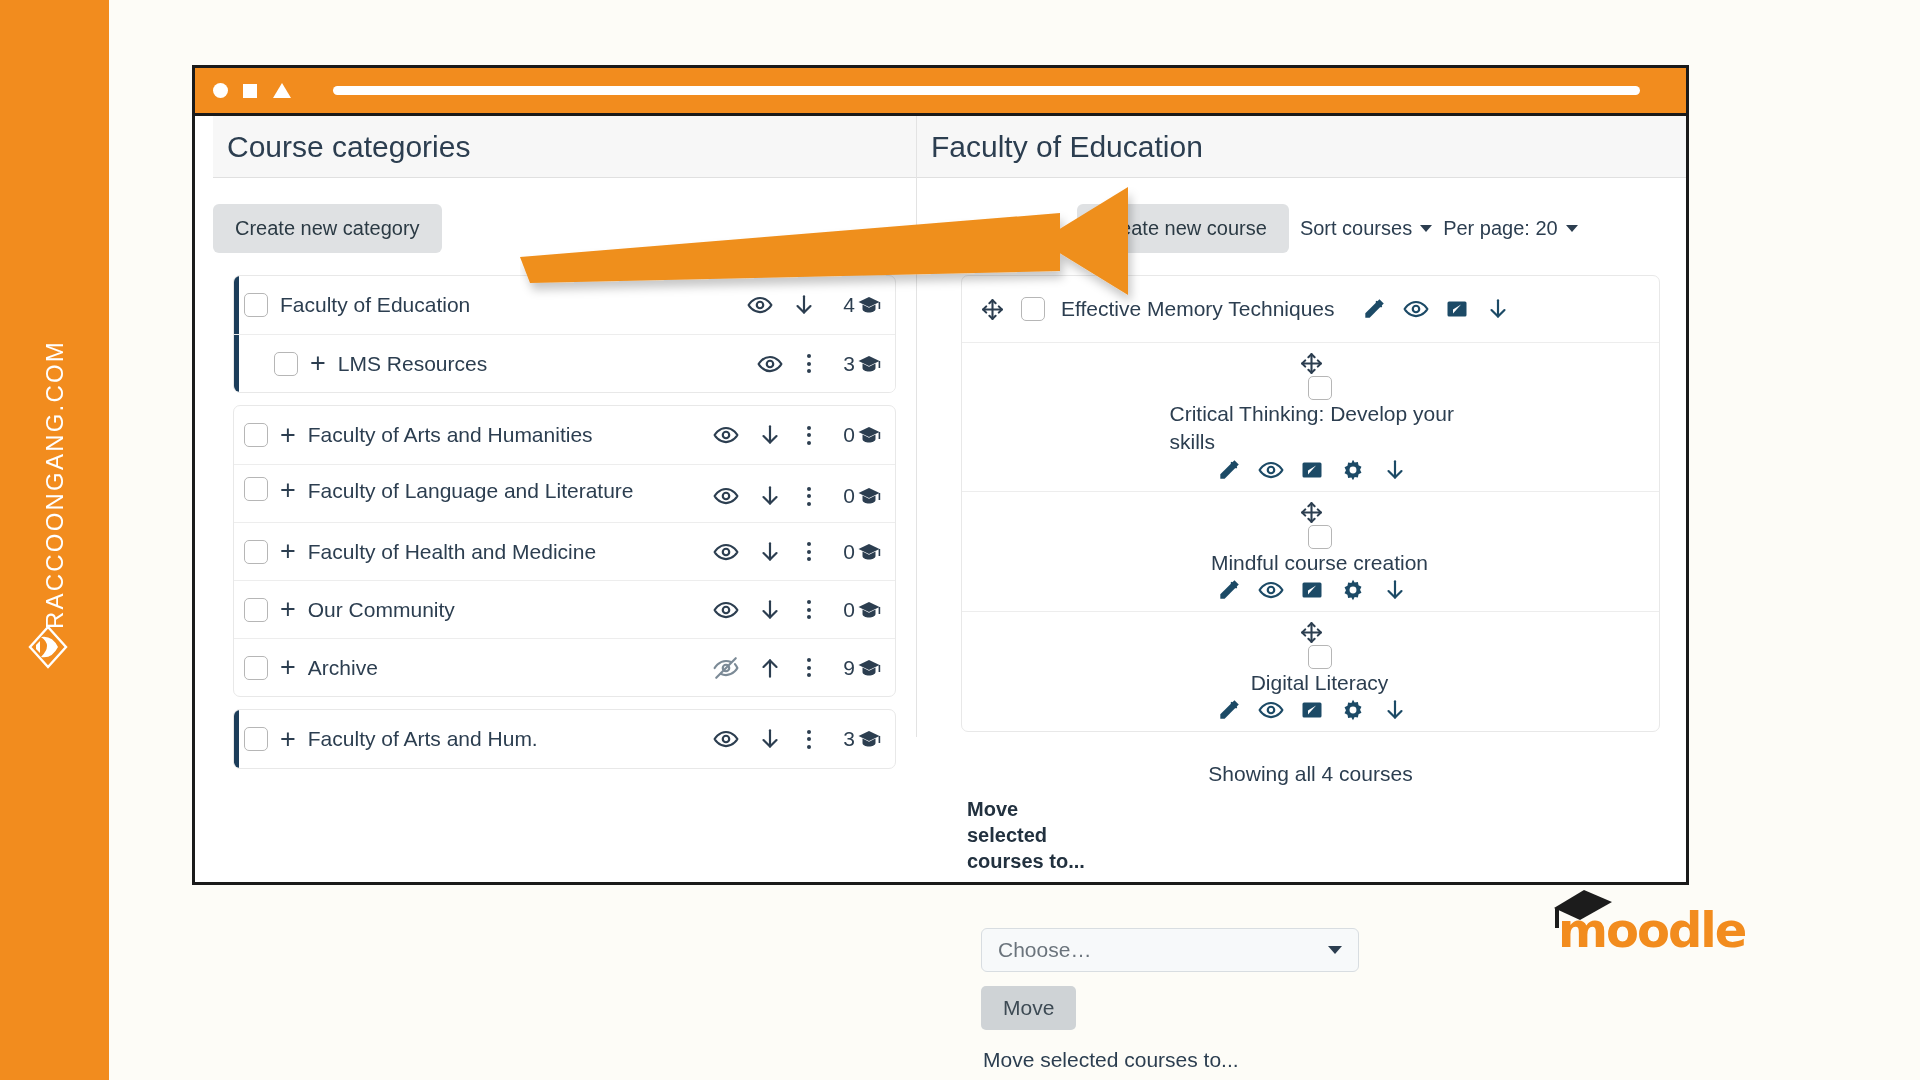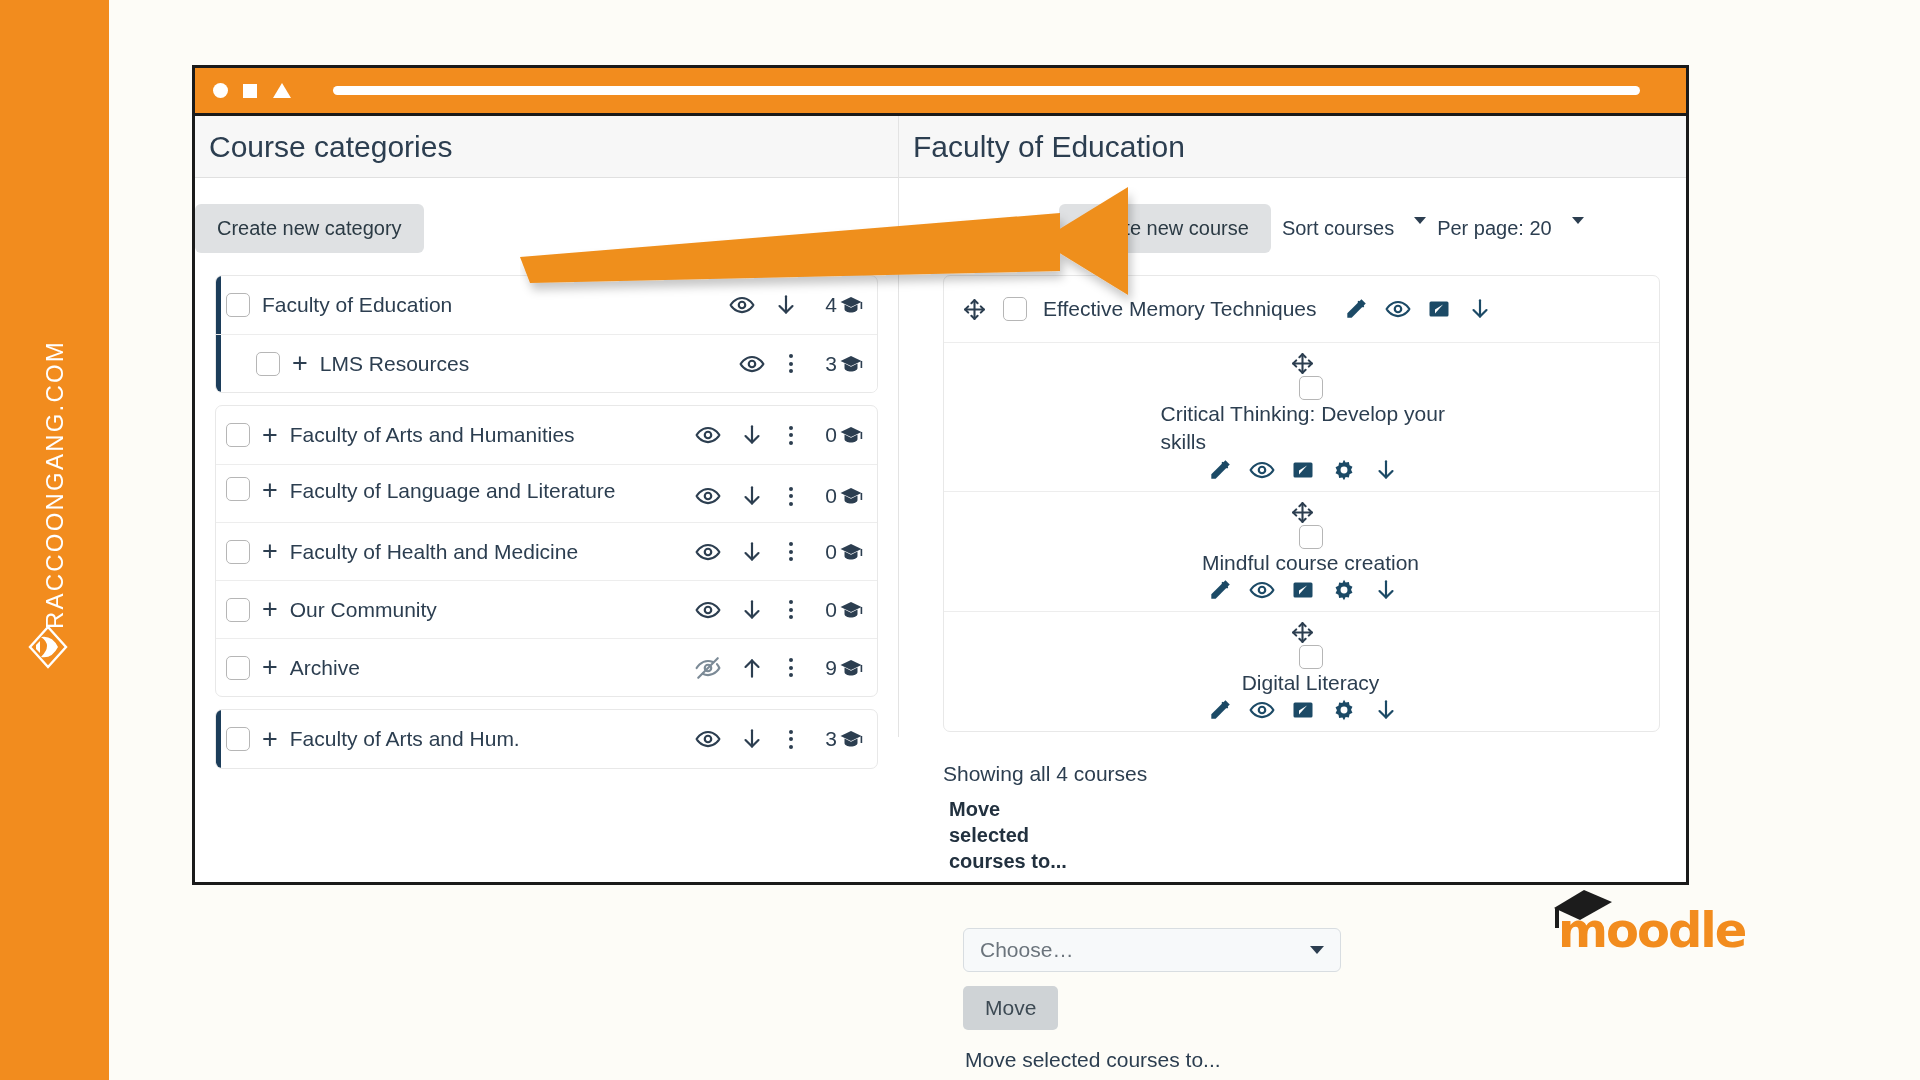--- a/index.html
+++ b/index.html
@@ -48,21 +48,21 @@
     padding: 0 18px;
     border-bottom: 3px solid #1a1a1a;
   }
   .tb-dot   { width: 15px; height: 15px; border-radius: 50%; background: #fff; }
   .tb-sq    { width: 14px; height: 14px; background: #fff; margin-left: 15px; }
   .tb-tri   { width: 0; height: 0; margin-left: 16px;
               border-left: 9px solid transparent; border-right: 9px solid transparent;
               border-bottom: 15px solid #fff; }
   .tb-bar   { flex: 1; height: 9px; background: #fff; border-radius: 5px; margin-left: 42px; margin-right: 28px; }
 
-  .panes { display: flex; height: 621px; }
+  .panes { display: flex; height: 621px; margin-left: 18px; }
 
   .pane-left  { width: 704px; border-right: 1px solid #e3e3e3; position: relative; }
   .pane-right { flex: 1; position: relative; }
 
   .pane-head {
     height: 62px;
     background: #f7f7f7;
     border-bottom: 1px solid #e0e0e0;
     display: flex; align-items: center;
     padding-left: 14px;
@@ -83,21 +83,21 @@
     padding: 13px 22px; cursor: pointer;
     white-space: nowrap;
   }
   .toolbar-right {
     display: flex; align-items: center;
     padding: 26px 0 22px 160px;
     gap: 11px;
   }
   .tb-link {
     font-size: 20px; color: #2c3e50;
-    display: flex; align-items: flex-start; gap: 20px;
+    display: flex; align-items: center; gap: 8px;
     cursor: pointer; white-space: nowrap;
   }
   .caret {
     width: 0; height: 0;
     border-left: 6px solid transparent; border-right: 6px solid transparent;
     border-top: 7px solid #2c3e50;
   }
 
   
   .cat-wrap { padding: 0 20px; }
@@ -167,21 +167,21 @@
   .move-handle { color: #2c3e50; cursor: grab; display: inline-flex; flex: 0 0 auto; }
   .course-name {
     font-size: 21px; color: #2c3e50;
     margin-left: 16px; flex: 1; line-height: 1.35;
     max-width: 300px;
   }
   .course-actions { display: flex; align-items: center; gap: 16px; flex: 0 0 auto; }
   .ico-dark { color: #1c4a66; display: inline-flex; cursor: pointer; }
 
   .showing {
-    font-size: 21px; color: #2c3e50;
+    text-align: center; font-size: 21px; color: #2c3e50;
     margin-top: 30px;
   }
 
   
   .move-block {
     display: flex; align-items: flex-start;
     margin-top: 10px; padding-left: 6px; flex-direction: column;
   }
   .move-label {
     width: 132px; flex: 0 0 132px;

